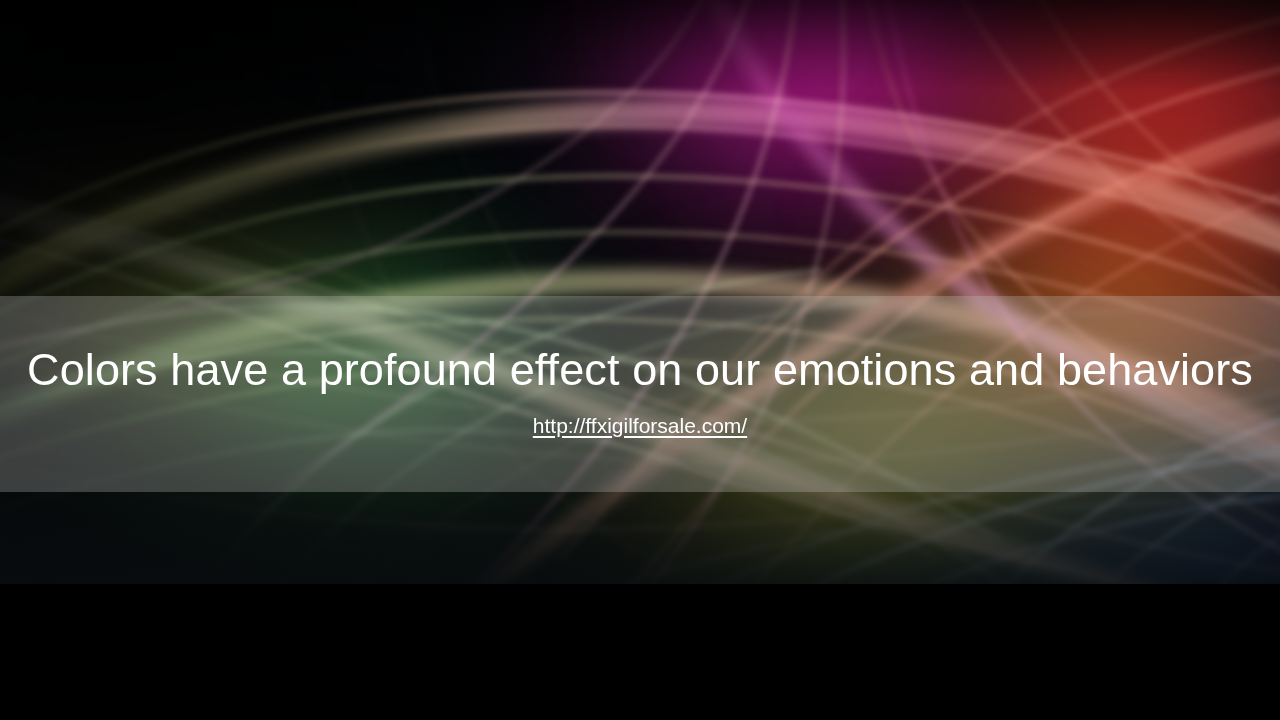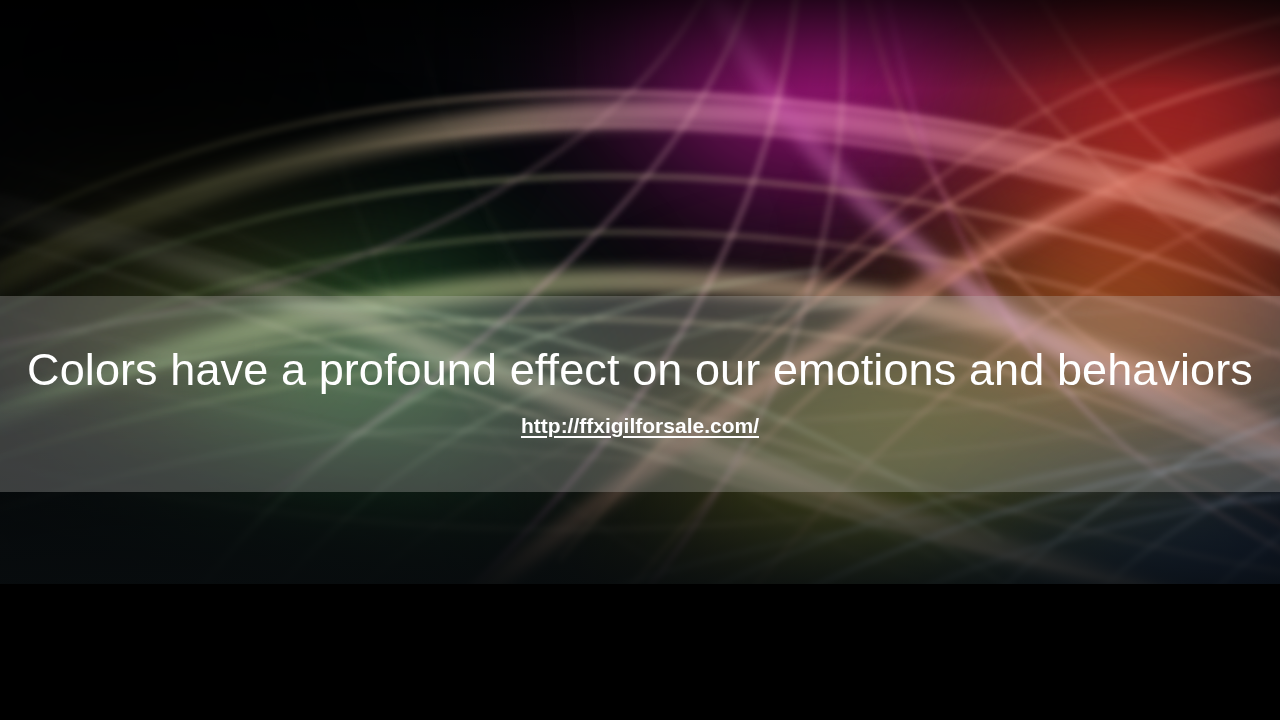--- a/index.html
+++ b/index.html
@@ -58,21 +58,21 @@
     letter-spacing:.1px;
     white-space:nowrap;
     text-align:center;
     margin-top:-6px;
   }
   .caption-link {
     display:inline-block;
     margin-top:18px;
     color:#ffffff;
     font-size:21px;
-    font-weight:700;
+    font-weight:400;
     text-decoration:underline;
     text-underline-offset:3px;
     cursor:pointer;
   }
 </style>
 </head>
 <body>
 
 <div class="banner">
 

